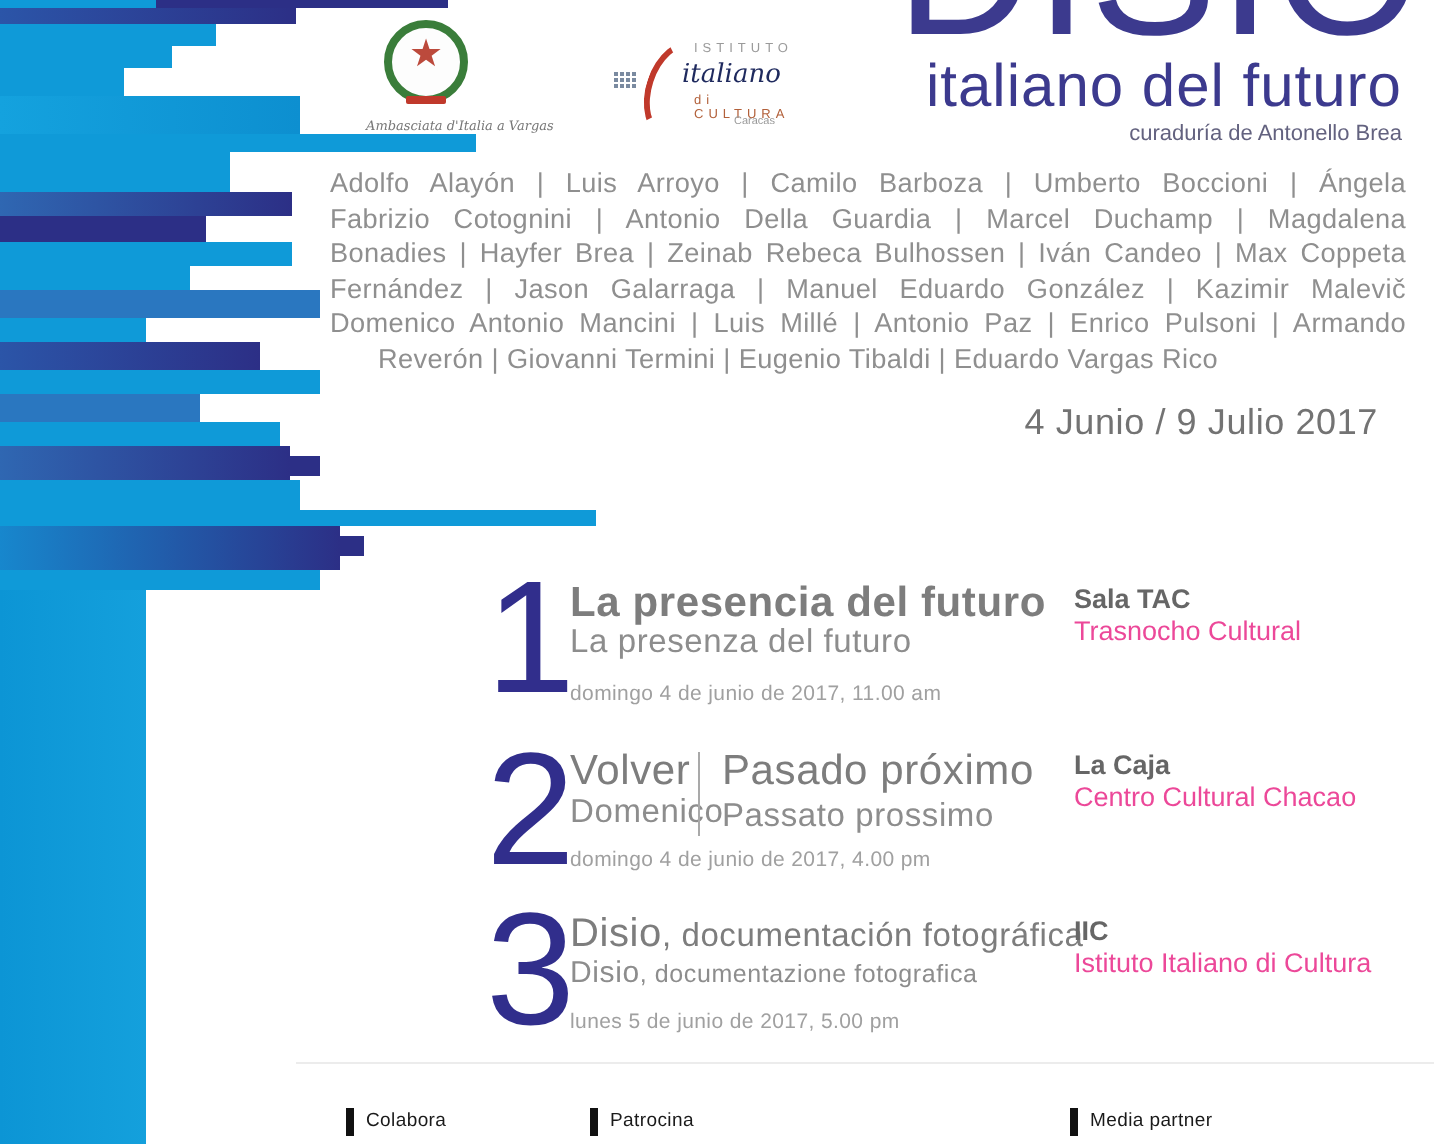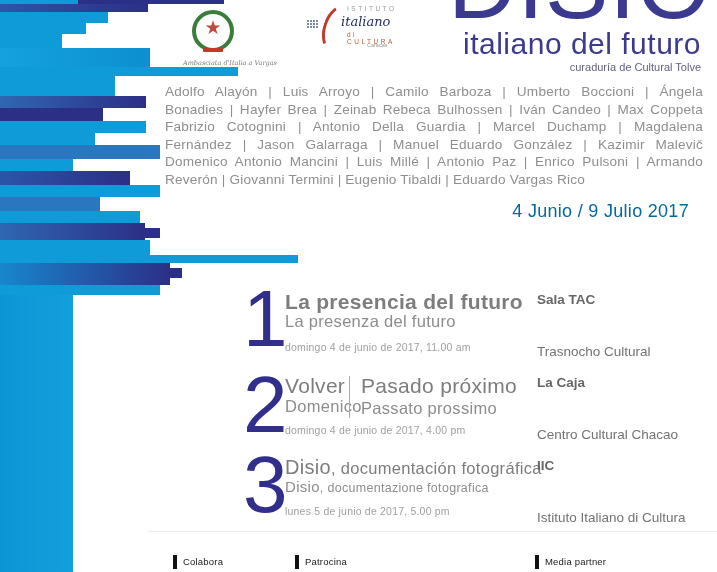--- a/index.html
+++ b/index.html
@@ -25,32 +25,32 @@
   .subtitle{
     position:absolute; top:27px; right:16px; font-size:30px; font-weight:400;
     letter-spacing:.5px; color:#3c3a8e;
   }
   .curator{position:absolute; top:61px; right:16px; font-size:11px; color:#63627f;}
   .artists{
     position:absolute; left:165px; top:84px; width:538px;
     font-size:13.6px; color:#8f8f8f; letter-spacing:.2px;
   }
   .artists .aline{display:block; height:17.6px; text-align:justify; text-align-last:justify; white-space:nowrap;}
-  .artists .aline.last{text-align-last:left;}
-  .date-range{position:absolute; top:201px; right:28px; font-size:18px; color:#0369a1; letter-spacing:.3px;}
+  .artists .aline.last{text-align-last:left;margin-left:24px;}
+  .date-range{position:absolute; top:201px; right:28px; font-size:18px; color:#737373; letter-spacing:.3px;}
 
   .event-number{
     position:absolute; left:243px; width:44px; text-align:center;
     font-size:80px; line-height:.82; color:#312e8c; font-weight:400;
   }
   .ev-title{position:absolute; left:285px; font-size:21px; color:#7d7d7d; letter-spacing:.3px; white-space:nowrap;}
   .ev-sub{position:absolute; left:285px; font-size:16.5px; color:#8d8d8d; letter-spacing:.3px; white-space:nowrap;}
   .ev-date{position:absolute; left:285px; font-size:10.5px; color:#a0a0a0; letter-spacing:.2px; white-space:nowrap;}
   .venue{position:absolute; left:537px; font-size:13.5px; font-weight:bold; color:#666666; white-space:nowrap;}
-  .venue-detail{position:absolute; left:537px; font-size:13.5px; color:#737373; white-space:nowrap;margin-top:36px;}
+  .venue-detail{position:absolute; left:537px; font-size:13.5px; color:#ec4899; white-space:nowrap;}
   .vdivider{position:absolute; width:1px; background:#a9a9a9;}
   .lead{font-size:20px;} .rest{font-size:16.5px;}
   .slead{font-size:15px;} .srest{font-size:12.5px;}
 
   .footer-line{position:absolute; left:148px; top:531px; width:569px; height:1px; background:#ececec;}
   .foot-item{position:absolute; top:552px; height:16px;}
   .foot-bar{display:inline-block; width:4px; height:14px; background:#111; vertical-align:middle; margin-right:6px;}
   .foot-label{display:inline-block; font-size:9.5px; color:#1a1a1a; vertical-align:middle; letter-spacing:.2px;}
 
   
@@ -60,21 +60,21 @@
     border:4px solid #3a7d3a; background:#fdfdfd;
   }
   .emblem .star{position:absolute; left:0; right:0; top:4px; font-size:19px; line-height:19px; color:#bc4a3c;}
   .emblem .ribbon{position:absolute; left:7px; bottom:-4px; width:20px; height:4px; background:#c0392b; border-radius:1px;}
   .embassy-caption{
     margin-top:7px; font-family:"DejaVu Serif", serif; font-style:italic;
     font-size:6.5px; color:#777; white-space:nowrap;
   }
 
   
-  .iic{position:absolute; left:305px; top:2px; width:95px; height:48px;}
+  .iic{position:absolute; left:305px; top:18px; width:95px; height:48px;}
   .iic-dots{position:absolute; left:2px; top:18px; width:14px; height:11px;
     display:grid; grid-template-columns:repeat(4,2px); grid-auto-rows:2px; gap:1px;}
   .iic-dots i{background:#7a8aa0;}
   .iic-arc{position:absolute; left:18px; top:2px; width:26px; height:44px;
     border:3px solid transparent; border-left-color:#c0392b; border-radius:50%;
     transform:rotate(18deg);}
   .iic-top{position:absolute; left:42px; top:3px; font-size:6.5px; letter-spacing:2.5px; color:#9a9a9a;}
   .iic-mid{position:absolute; left:36px; top:12px; font-family:"DejaVu Serif", serif; font-style:italic; font-size:13px; color:#1f2a5e;}
   .iic-bottom{position:absolute; left:42px; top:29px; font-size:6.5px; letter-spacing:2.5px; color:#b2603a;}
   .iic-city{position:absolute; left:62px; top:40px; font-size:5.5px; color:#9a9a9a;}
@@ -139,26 +139,26 @@
     </div>
     <div class="iic-arc"></div>
     <div class="iic-top">ISTITUTO</div>
     <div class="iic-mid">italiano</div>
     <div class="iic-bottom">di CULTURA</div>
     <div class="iic-city">Caracas</div>
   </div>
 
   <div class="disio-title">DISIO</div>
   <div class="subtitle">italiano del futuro</div>
-  <div class="curator">curaduría de Cultural Tolve</div>
+  <div class="curator">curaduría de Antonello Brea</div>
 
   <div class="artists">
     <span class="aline">Adolfo Alayón | Luis Arroyo | Camilo Barboza | Umberto Boccioni | Ángela</span>
+    <span class="aline">Fabrizio Cotognini | Antonio Della Guardia | Marcel Duchamp | Magdalena</span>
     <span class="aline">Bonadies | Hayfer Brea | Zeinab Rebeca Bulhossen | Iván Candeo | Max Coppeta</span>
-    <span class="aline">Fabrizio Cotognini | Antonio Della Guardia | Marcel Duchamp | Magdalena</span>
     <span class="aline">Fernández | Jason Galarraga | Manuel Eduardo González | Kazimir Malevič</span>
     <span class="aline">Domenico Antonio Mancini | Luis Millé | Antonio Paz | Enrico Pulsoni | Armando</span>
     <span class="aline last">Reverón | Giovanni Termini | Eugenio Tibaldi | Eduardo Vargas Rico</span>
   </div>
 
   <div class="date-range">4 Junio / 9 Julio 2017</div>
 
   <div>
     <div class="event-number" style="top:286px;">1</div>
     <div class="ev-title" style="top:290px;font-weight:bold;">La presencia del futuro</div>

